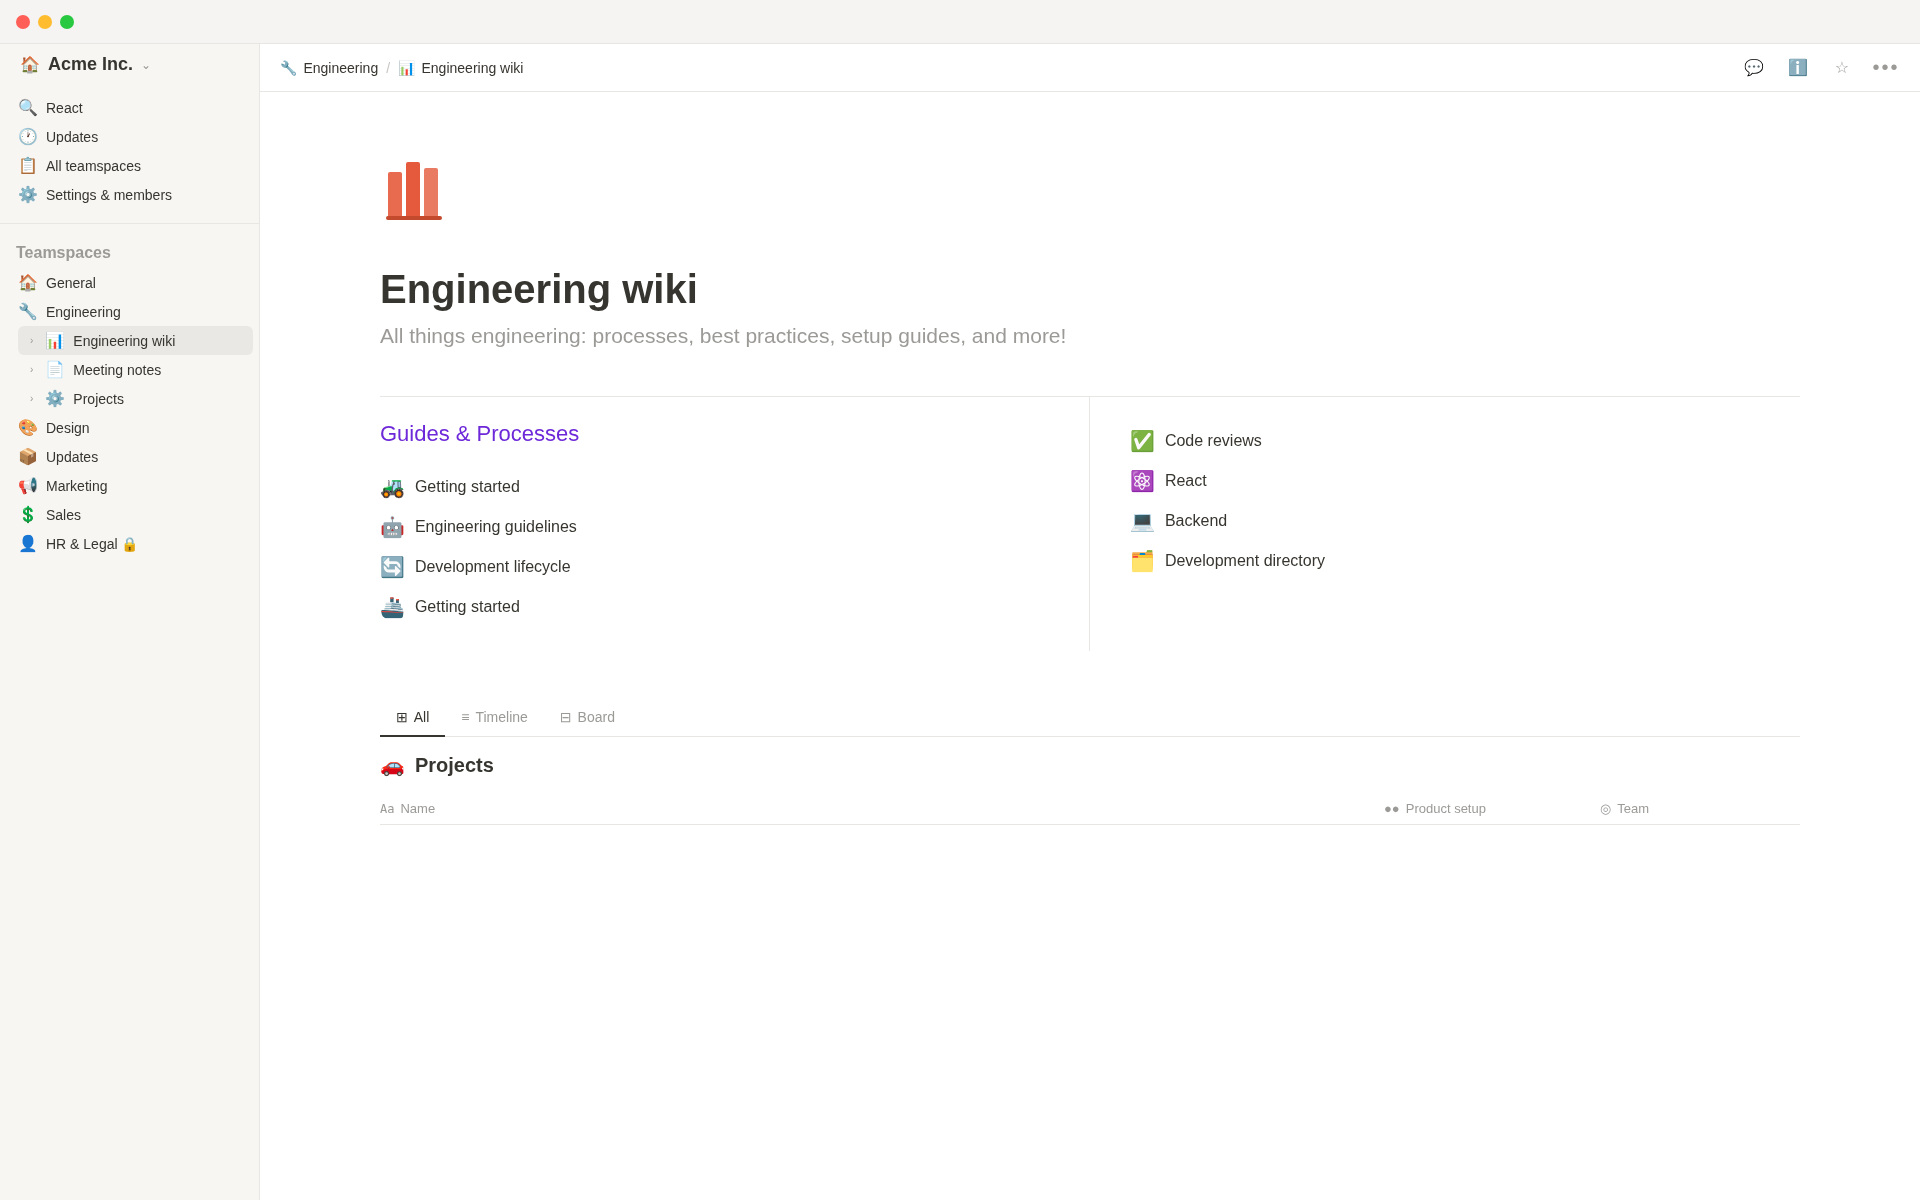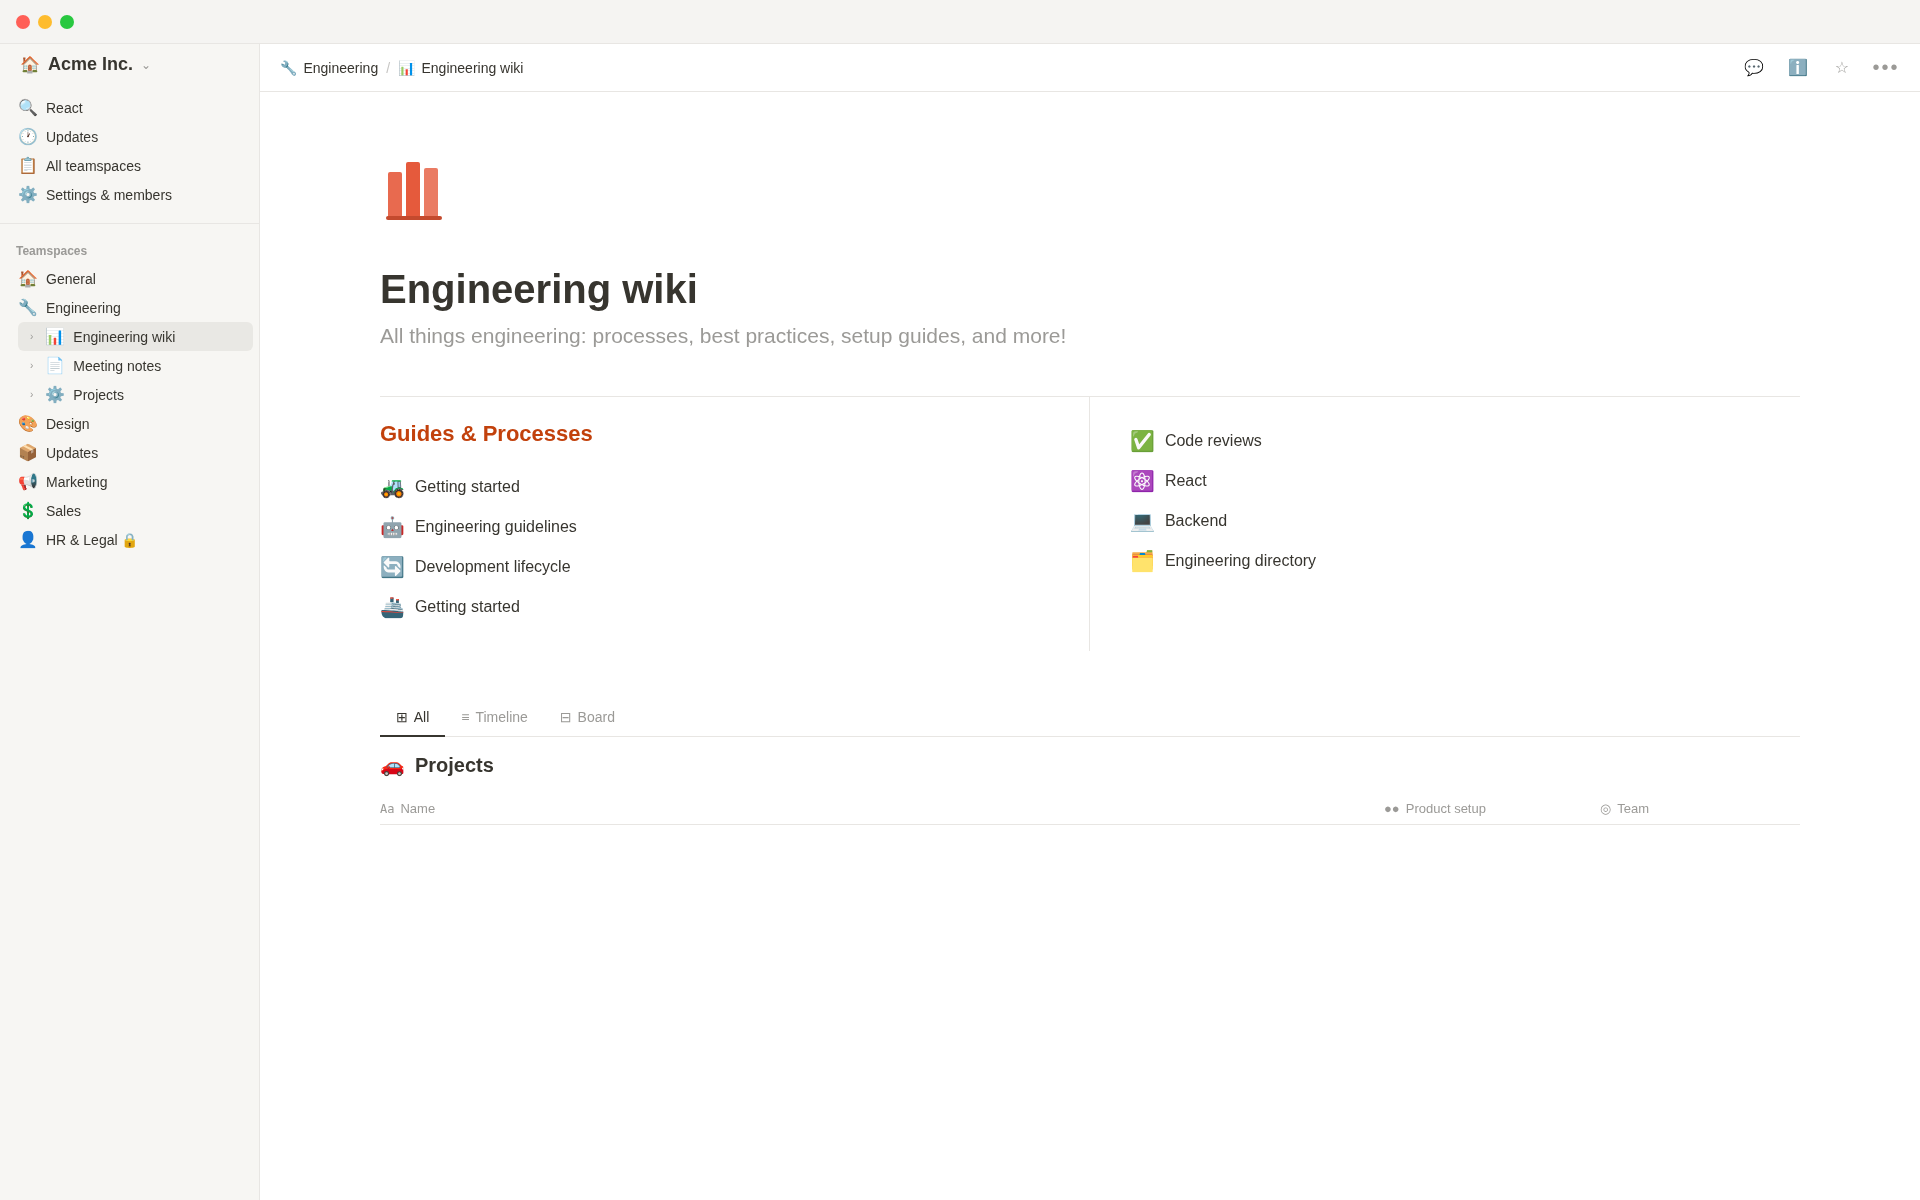--- a/index.html
+++ b/index.html
@@ -14,21 +14,21 @@
     .tl-green { background: #28c840; }
 
     
     .sidebar { width: 260px; background: #f7f6f3; border-right: 1px solid #e8e6e3; height: 100vh; padding-top: 44px; overflow-y: auto; flex-shrink: 0; }
     .sidebar-section { padding: 8px 0; }
     .sidebar-item { display: flex; align-items: center; gap: 8px; padding: 5px 12px; cursor: pointer; border-radius: 6px; margin: 0 6px; color: #37352f; font-size: 14px; }
     .sidebar-item.active { background: #e9e8e4; }
     .sidebar-item .icon { width: 20px; text-align: center; font-size: 16px; flex-shrink: 0; }
     .sidebar-item .label { flex: 1; }
     .sidebar-item .chevron { font-size: 10px; color: #9b9a97; margin-right: 4px; }
-    .sidebar-section-header { padding: 6px 16px; font-size: 12px; font-weight: 600; color: #9b9a97; }
+    .sidebar-section-header { padding: 6px 16px; font-size: 16px; font-weight: 600; color: #9b9a97; }
     .sidebar-divider { height: 1px; background: #e8e6e3; margin: 6px 0; }
     .workspace-header { display: flex; align-items: center; gap: 8px; padding: 10px 14px; cursor: pointer; border-radius: 6px; margin: 0 6px; }
     .workspace-name { font-size: 18px; font-weight: 600; color: #37352f; }
     .workspace-chevron { color: #9b9a97; font-size: 12px; }
 
     
     .main { flex: 1; display: flex; flex-direction: column; height: 100vh; padding-top: 44px; overflow: hidden; }
     .topbar { display: flex; align-items: center; padding: 10px 20px; border-bottom: 1px solid #e8e6e3; background: #fff; height: 48px; }
     .breadcrumb { display: flex; align-items: center; gap: 8px; font-size: 14px; color: #9b9a97; flex: 1; }
     .breadcrumb-item { display: flex; align-items: center; gap: 6px; color: #37352f; cursor: pointer; }
@@ -40,21 +40,21 @@
     .page-content { flex: 1; overflow-y: auto; padding: 60px 120px; }
     .page-icon { font-size: 64px; margin-bottom: 20px; }
     .page-title { font-size: 40px; font-weight: 700; color: #37352f; margin-bottom: 12px; }
     .page-description { font-size: 21px; color: #9b9a97; margin-bottom: 48px; }
 
     
     .content-grid { display: grid; grid-template-columns: 1fr 1fr; gap: 0; margin-bottom: 48px; border-top: 1px solid #e8e6e3; }
     .content-col { padding: 24px 0; }
     .content-col:first-child { padding-right: 40px; border-right: 1px solid #e8e6e3; }
     .content-col:last-child { padding-left: 40px; }
-    .col-header { font-size: 22px; font-weight: 700; color: #c2410c; margin-bottom: 20px; }
+    .col-header { font-size: 22px; font-weight: 400; color: #6d28d9; margin-bottom: 20px; }
     .content-link { display: flex; align-items: center; gap: 10px; padding: 8px 0; font-size: 16px; color: #37352f; cursor: pointer; }
     .content-link .link-icon { font-size: 20px; }
 
     
     .tabs-bar { display: flex; align-items: center; gap: 0; border-bottom: 1px solid #e8e6e3; margin-bottom: 16px; }
     .tab { display: flex; align-items: center; gap: 6px; padding: 10px 16px; cursor: pointer; font-size: 14px; color: #9b9a97; border-bottom: 2px solid transparent; margin-bottom: -1px; }
     .tab.active { color: #37352f; border-bottom: 2px solid #37352f; }
     .tab .tab-icon { font-size: 14px; }
 
     
@@ -221,21 +221,21 @@
         <div class="content-link">
           <span class="link-icon">⚛️</span>
           <span>React</span>
         </div>
         <div class="content-link">
           <span class="link-icon">💻</span>
           <span>Backend</span>
         </div>
         <div class="content-link">
           <span class="link-icon">🗂️</span>
-          <span>Engineering directory</span>
+          <span>Development directory</span>
         </div>
       </div>
     </div>
 
     <div class="tabs-bar">
       <div class="tab active">
         <span class="tab-icon">⊞</span>
         <span>All</span>
       </div>
       <div class="tab">

